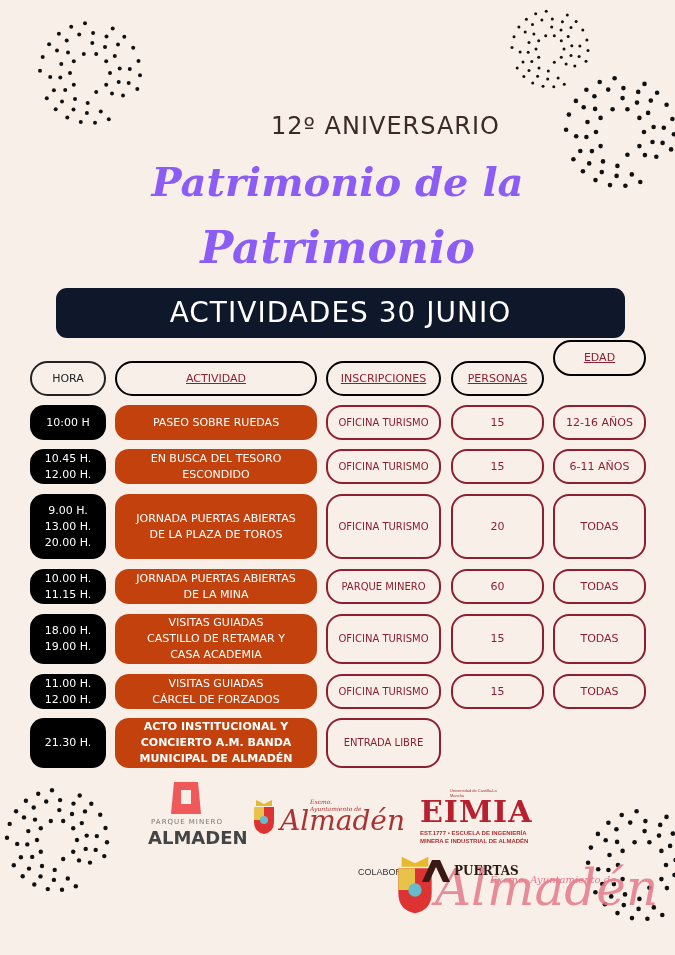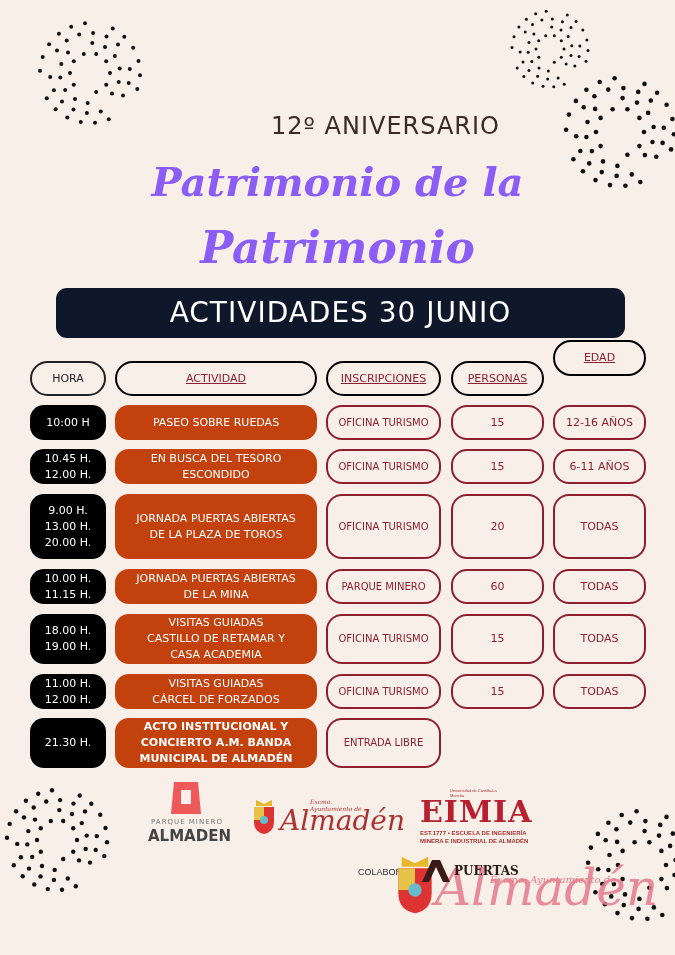--- a/index.html
+++ b/index.html
@@ -380,21 +380,21 @@
 CONCIERTO A.M. BANDA
 MUNICIPAL DE ALMADÉN</div>
   <div class="cell out" style="left:326px;top:718px;width:115px;height:50px;font-size:10px;">ENTRADA LIBRE</div>
 </div>
 
 <div class="abs" style="left:148px;top:782px;width:78px;height:62px;">
   <svg style="position:absolute;left:23px;top:0" width="30" height="32" viewBox="0 0 30 32">
     <path d="M3 0 H27 L30 32 H0 Z M10 8 V22 H20 V8 Z" fill="#f0595a" fill-rule="evenodd"></path>
   </svg>
   <div class="logo-text" style="position:absolute;top:36px;left:0;width:78px;text-align:center;font-size:7px;letter-spacing:1px;color:#777;">PARQUE MINERO</div>
-  <div class="logo-text" style="position:absolute;top:45px;left:0;width:78px;text-align:center;font-size:15px;font-weight:bold;color:#444;">ALMADEN</div>
+  <div class="logo-text" style="position:absolute;top:45px;left:0;width:78px;text-align:center;font-size:18px;font-weight:bold;color:#444;">ALMADEN</div>
 </div>
 
 <div class="abs" style="left:252px;top:792px;width:150px;height:52px;">
   <svg style="position:absolute;left:0;top:8px" width="24" height="34" viewBox="0 0 24 34">
     <path d="M4 0 L12 4 L20 0 L20 6 H4 Z" fill="#e8b92a"></path>
     <path d="M2 7 H22 V22 Q22 32 12 34 Q2 32 2 22 Z" fill="#d33"></path>
     <path d="M2 7 H12 V20 H2 Z" fill="#e8c34a"></path>
     <circle cx="12" cy="20" r="4" fill="#6bc"></circle>
   </svg>
   <div style="position:absolute;left:58px;top:6px;font-size:6px;color:#a33;font-style:italic;width:60px;font-family:'DejaVu Serif',serif;">Excmo. Ayuntamiento de</div>

